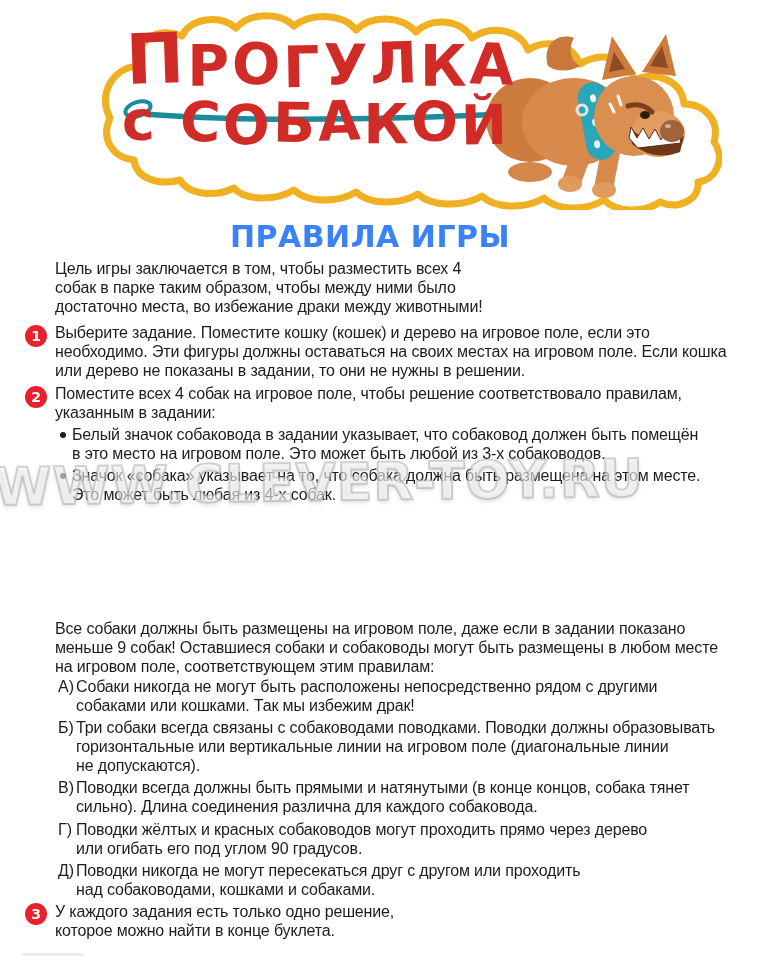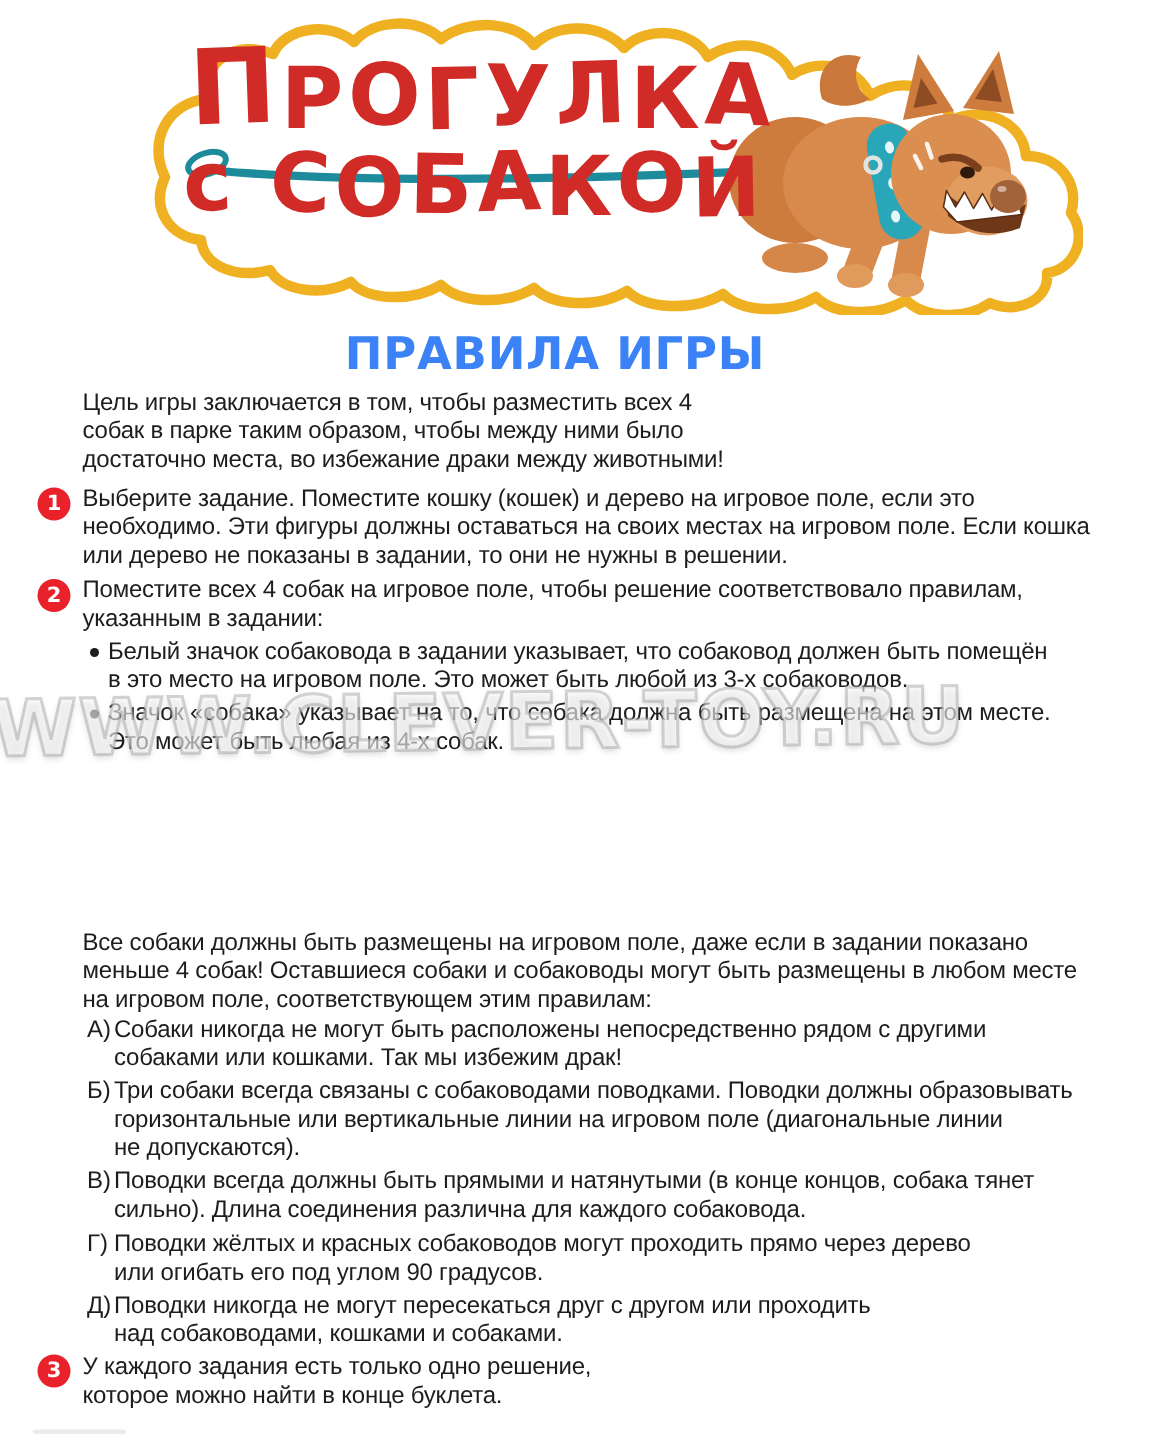--- a/index.html
+++ b/index.html
@@ -163,21 +163,21 @@
     <span class="txt-b">Белый значок собаковода в задании указывает, что собаковод должен быть помещён
 в это место на игровом поле. Это может быть любой из 3-х собаководов.</span>
   </div>
   <div class="bullet bul-2">
     <span class="dot"></span>
     <span class="txt-b">Значок «собака» указывает на то, что собака должна быть размещена на этом месте.
 Это может быть любая из 4-х собак.</span>
   </div>
 
   <div class="txt para-mid">Все собаки должны быть размещены на игровом поле, даже если в задании показано
-меньше 4 собак! Оставшиеся собаки и собаководы могут быть размещены в любом месте
+меньше 9 собак! Оставшиеся собаки и собаководы могут быть размещены в любом месте
 на игровом поле, соответствующем этим правилам:</div>
 
   <div class="rule rule-a">
     <span class="lbl">А)</span>
     <span class="txt-b">Собаки никогда не могут быть расположены непосредственно рядом с другими
 собаками или кошками. Так мы избежим драк!</span>
   </div>
   <div class="rule rule-b">
     <span class="lbl">Б)</span>
     <span class="txt-b">Три собаки всегда связаны с собаководами поводками. Поводки должны образовывать

